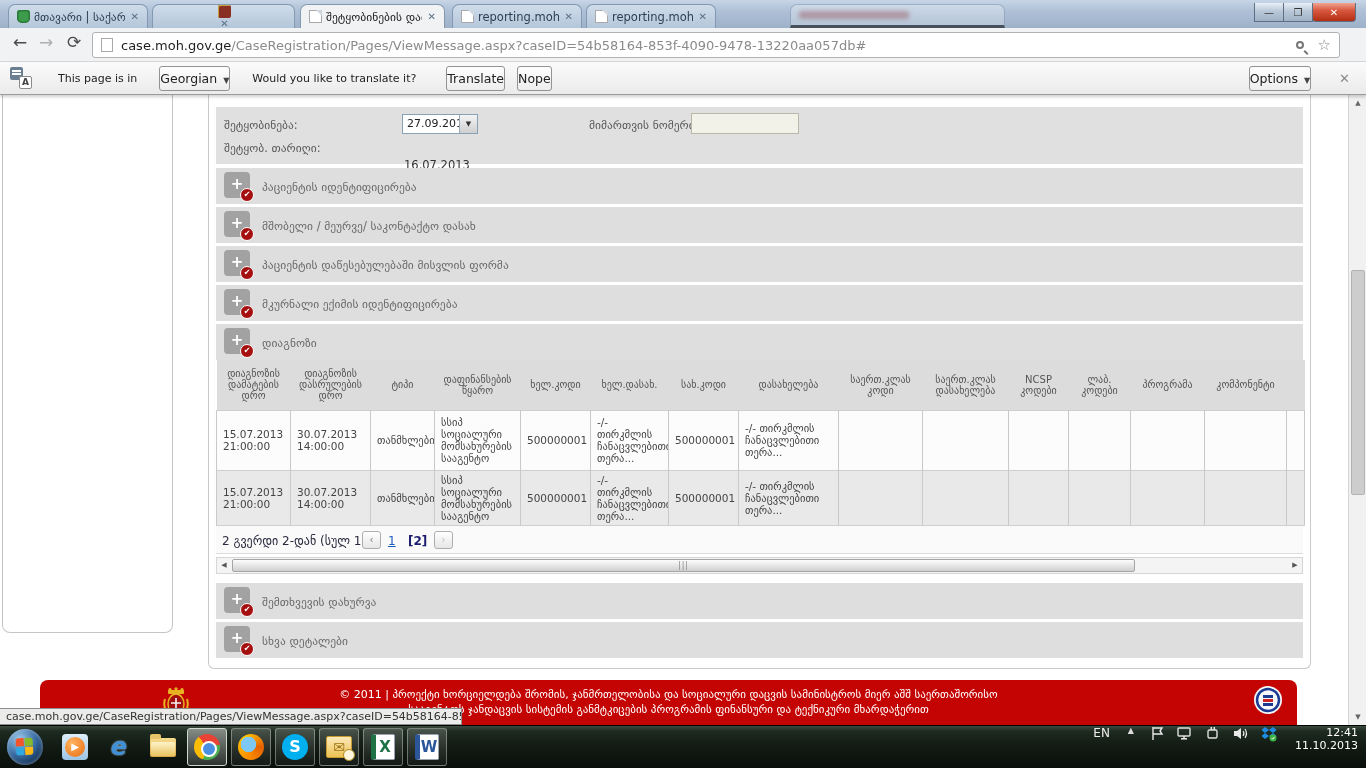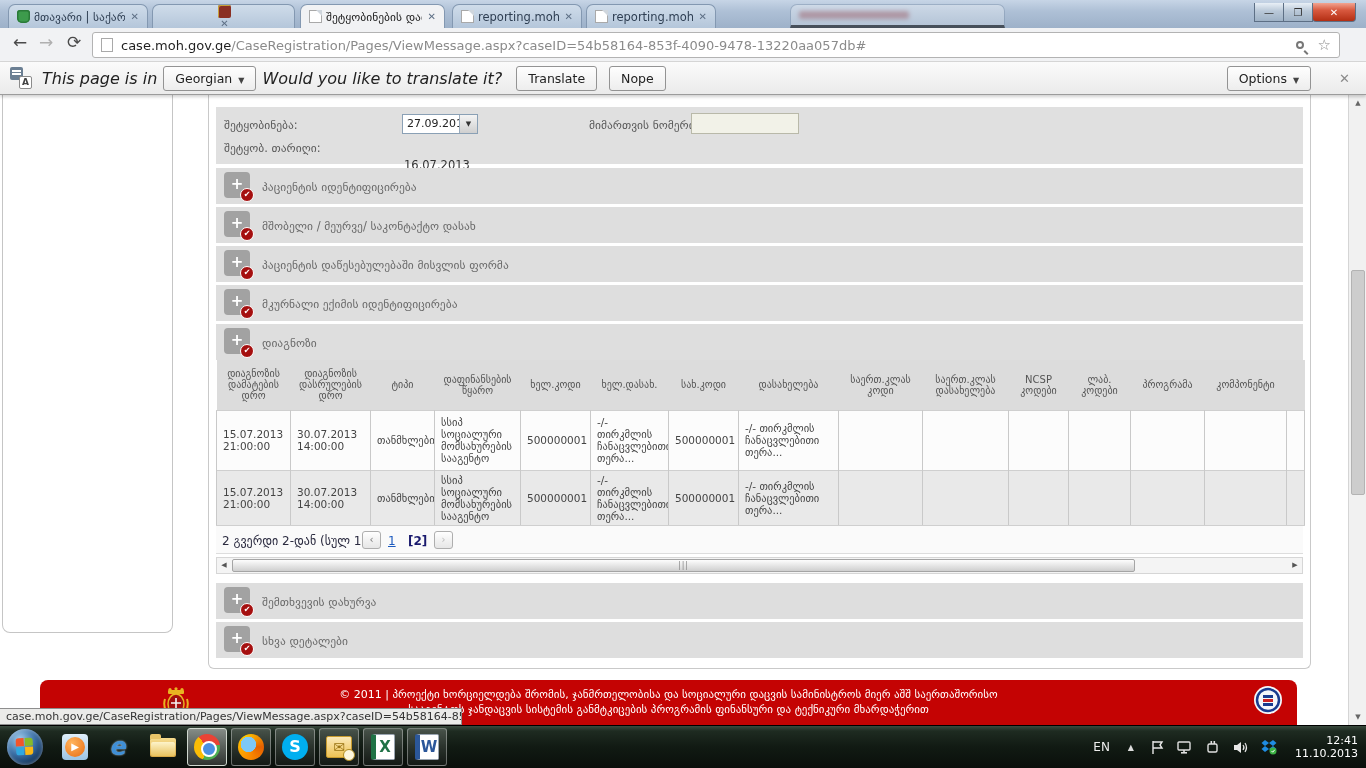--- a/index.html
+++ b/index.html
@@ -47,23 +47,23 @@
 
   
   .infobar { position:absolute; left:0; top:62px; width:1366px; height:33px;
     background:linear-gradient(180deg,#fbfbfb,#ebebeb); border-bottom:1px solid #9c9c9c;
     display:flex; align-items:center; box-shadow:0 2px 3px rgba(0,0,0,.18); z-index:2; }
   .tr-icon { width:22px; height:22px; position:relative; margin:0 10px 0 10px; }
   .tr-back { position:absolute; left:0; top:0; width:13px; height:13px; background:#6b7f93; border-radius:2px; }
   .tr-back i { position:absolute; left:2px; top:3px; width:9px; height:1.5px; background:#fff; box-shadow:0 3px 0 #fff; }
   .tr-front { position:absolute; right:0; bottom:0; width:13px; height:13px; background:#fff; border:1px solid #8b8b8b;
     border-radius:2px; font-size:9px; color:#444; text-align:center; line-height:11px; font-weight:bold; }
-  .ib-text { font-size:16px; color:#222; margin:0 0;font-style:italic; }
+  .ib-text { font-size:11px; color:#222; margin:0 16px; }
   .ib-btn { font-size:12.5px; color:#222; background:linear-gradient(180deg,#fefefe,#ededed);
-    border:1px solid #939393; border-radius:3px; padding:4px 11px; margin:0 6px; white-space:nowrap; }
+    border:1px solid #939393; border-radius:3px; padding:4px 0; margin:0 6px; white-space:nowrap; }
   .caret { font-size:8px; color:#444; margin-left:6px; }
   .ib-right { margin-left:auto; display:flex; align-items:center; margin-right:10px; }
   .ib-close { font-size:13px; color:#8a8a8a; margin-left:16px; padding:0 6px; }
 
   
   .pagearea { position:absolute; left:0; top:95px; width:1366px; height:630px; background:#fff; overflow:hidden; }
   .sidebar { position:absolute; left:2px; top:0; width:171px; height:538px; background:#fff;
     border:1px solid #c5c5c5; border-top:none; border-radius:0 0 8px 8px; }
   .panel { position:absolute; left:208px; top:0; width:1103px; height:574px; background:#fff;
     border:1px solid #c9c9c9; border-top:none; border-radius:0 0 6px 6px; padding:12px 7px; }
@@ -163,21 +163,21 @@
     font-size:16px; text-align:center; line-height:25px; }
   .ic-outlook { position:relative; width:26px; height:22px; background:linear-gradient(180deg,#fbe9b8,#eec254);
     border:1px solid #c89b2e; border-radius:2px; color:#9a7413; font-size:14px; text-align:center; line-height:20px; }
   .ic-outlook u { position:absolute; right:-4px; bottom:-4px; width:12px; height:12px; border-radius:50%;
     background:#fdf6dd; border:1px solid #b08c20; }
   .ic-doc { position:relative; width:24px; height:26px; background:#fff; border:1px solid #9aa5b1; border-radius:2px;
     font-weight:bold; font-size:15px; text-align:center; line-height:25px; }
   .ic-doc.xl { color:#1f7246; border-left:5px solid #1f7246; }
   .ic-doc.wd { color:#2b579a; border-left:5px solid #2b579a; }
 
-  .tray { margin-left:auto; display:flex; align-items:center; height:100%; padding-right:8px; }
+  .tray { margin-left:auto; display:flex; height:100%; padding-right:8px; }
   .tray-lang { color:#eee; font-size:12px; margin-right:18px; }
   .tray-up { color:#ddd; font-size:8px; margin-right:16px; }
   .tray svg { margin-right:12px; }
   .clock { text-align:right; color:#fff; font-size:11px; line-height:13px; margin-left:6px; }
 
   [data-interactable] { cursor:default; }
 </style>
 </head>
 <body>
 

